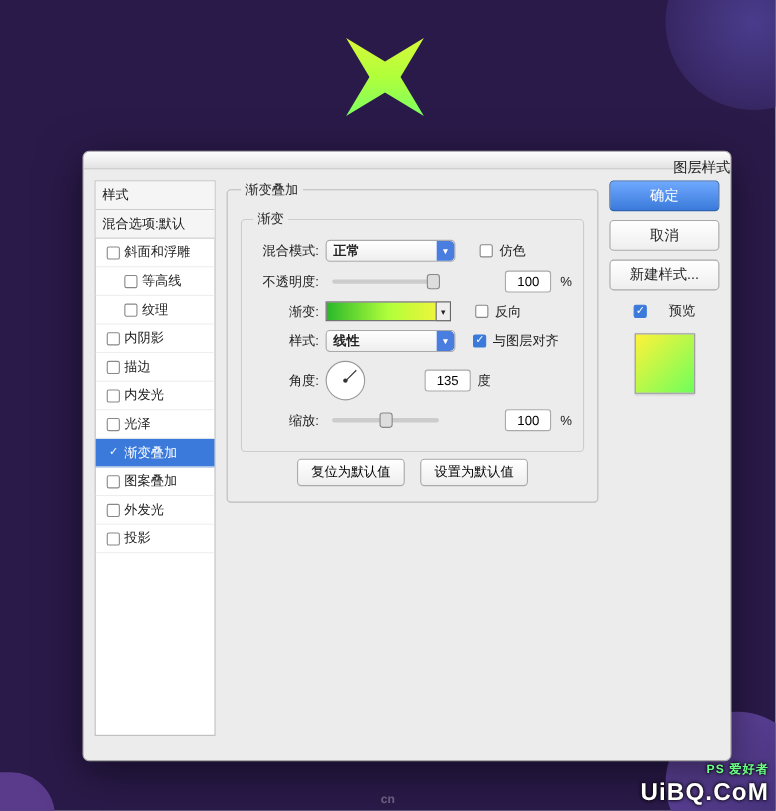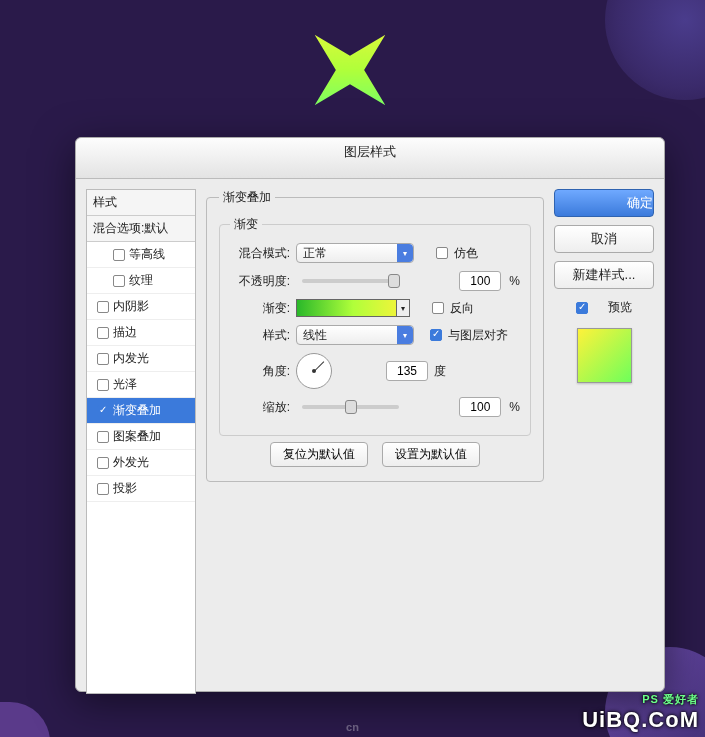--- a/index.html
+++ b/index.html
@@ -64,22 +64,22 @@
   left: 75px;
   top: 137px;
   width: 590px;
   height: 555px;
   background: #ececec;
   border: 1px solid #aaa;
   border-radius: 6px;
   box-shadow: 0 10px 40px rgba(0,0,0,0.5);
 }
 .titlebar {
-  height: 41px;
-  text-align: center;
+  height: 16px;
+  text-align: right;
   line-height: 28px;
   font-size: 13px;
   background: linear-gradient(#fdfdfd, #e3e3e3);
   border-radius: 6px 6px 0 0;
   border-bottom: 1px solid #bbb;
 }
 .dialog-body {
   display: flex;
   padding: 10px;
   gap: 10px;
@@ -170,20 +170,21 @@
 .select {
   height: 20px;
   border: 1px solid #aaa;
   border-radius: 4px;
   background: linear-gradient(#fff, #eee);
   display: flex;
   align-items: center;
   padding: 1px 18px 0 6px;
   position: relative;
   font-size: 12px;
+  font-weight: bold;
 }
 .select .caret {
   position: absolute;
   right: 0;
   top: 0;
   bottom: 0;
   width: 16px;
   background: #4a7de0;
   border-radius: 0 4px 4px 0;
   display: flex;
@@ -291,21 +292,20 @@
   border-radius: 4px;
   padding: 4px 0;
   text-align: center;
   font-size: 13px;
   cursor: pointer;
 }
 .rbtn.primary {
   background: linear-gradient(#6fa9ff, #3b7adb);
   color: #fff;
   border-color: #2f63b0;
-  text-align: right;
 }
 .preview-check {
   display: flex;
   align-items: center;
   gap: 20px;
   justify-content: center;
   margin-top: 2px;
 }
 .preview-swatch {
   width: 55px;
@@ -355,20 +355,24 @@
 </div>
 
 <div class="dialog">
   <div class="titlebar">图层样式</div>
   <div class="dialog-body">
 
     <div class="style-panel">
       <div class="style-header">样式</div>
       <div class="style-subheader">混合选项:默认</div>
       <div class="style-list" id="style-list">
+          <div class="style-item">
+            <span class="chk"></span>
+            <span>斜面和浮雕</span>
+          </div>
           <div class="style-item indent">
             <span class="chk"></span>
             <span>等高线</span>
           </div>
           <div class="style-item indent">
             <span class="chk"></span>
             <span>纹理</span>
           </div>
           <div class="style-item">
             <span class="chk"></span>

